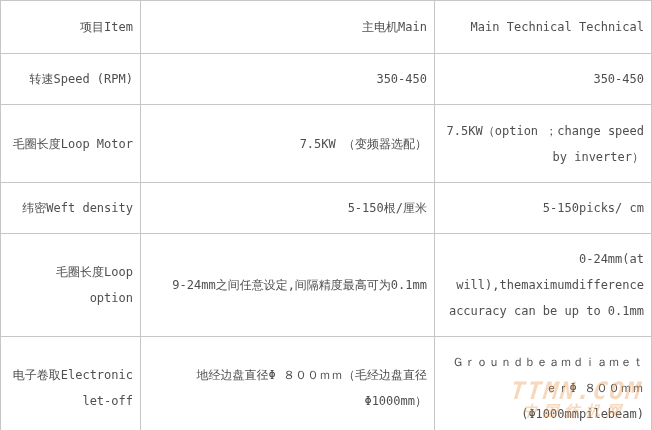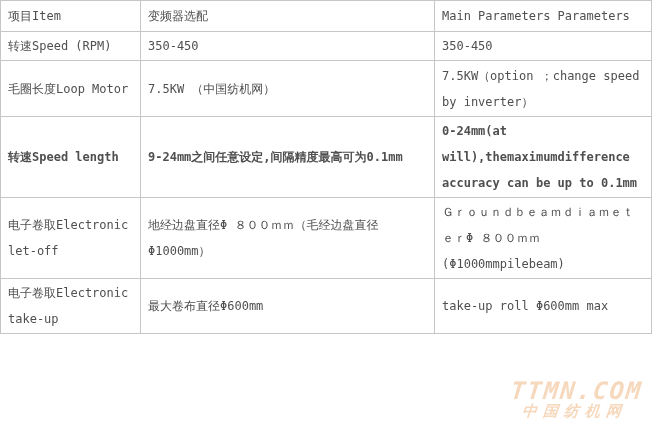--- a/index.html
+++ b/index.html
@@ -22,30 +22,30 @@
     margin: 0;
   }
   table.spec-table col.c1 { width: 140px; }
   table.spec-table col.c2 { width: 294px; }
   table.spec-table col.c3 { width: 217px; }
   table.spec-table td, table.spec-table th {
     border: 1px solid #c6c6c6;
     font-weight: normal;
     font-size: 12px;
     line-height: 26px;
-    padding: 1px 7px;
-    text-align: left;
+    padding: 12px 7px;
+    text-align: right;
     vertical-align: middle;
     word-break: break-word;
     overflow-wrap: break-word;
   }
   tr.header-row th { height: 28px; }
   tr.r-tall2 td { height: 53px; }
   tr.r-short td { height: 24px; }
-  tr.r-tall3 td { height: 71px; font-weight: bold; }
+  tr.r-tall3 td { height: 71px; }
   tr.r-last td  { height: 48px; }
   .watermark {
     position: absolute;
     right: 10px;
     bottom: 10px;
     text-align: center;
     color: #e89a55;
     opacity: 0.38;
     pointer-events: none;
     font-style: italic;
@@ -69,35 +69,40 @@
 
 <table class="spec-table">
   <colgroup>
     <col class="c1">
       <col class="c2">
       <col class="c3">
   </colgroup>
   <tbody>
     <tr class="header-row">
       <th>项目Item</th>
-      <th>变频器选配</th>
-      <th>Main Parameters Parameters</th>
+      <th>主电机Main</th>
+      <th>Main Technical Technical</th>
     </tr>
     <tr class="r-short">
       <td>转速Speed (RPM)</td>
       <td>350-450</td>
       <td>350-450</td>
     </tr>
     <tr class="r-tall2">
       <td>毛圈长度Loop Motor</td>
-      <td>7.5KW （中国纺机网）</td>
+      <td>7.5KW （变频器选配）</td>
       <td>7.5KW（option ；change speed by inverter）</td>
     </tr>
+    <tr class="r-short">
+      <td>纬密Weft density</td>
+      <td>5-150根/厘米</td>
+      <td>5-150picks/ cm</td>
+    </tr>
     <tr class="r-tall3">
-      <td>转速Speed length</td>
+      <td>毛圈长度Loop option</td>
       <td>9-24mm之间任意设定,间隔精度最高可为0.1mm</td>
       <td>0-24mm(at will),themaximumdifference accuracy can be up to 0.1mm</td>
     </tr>
     <tr class="r-tall2">
       <td>电子卷取Electronic let-off</td>
       <td>地经边盘直径Φ ８００ｍｍ（毛经边盘直径Φ1000mm）</td>
       <td>ＧｒｏｕｎｄｂｅａｍｄｉａｍｅｔｅｒΦ ８００ｍｍ (Φ1000mmpilebeam)</td>
     </tr>
     <tr class="r-last">
       <td>电子卷取Electronic take-up</td>

